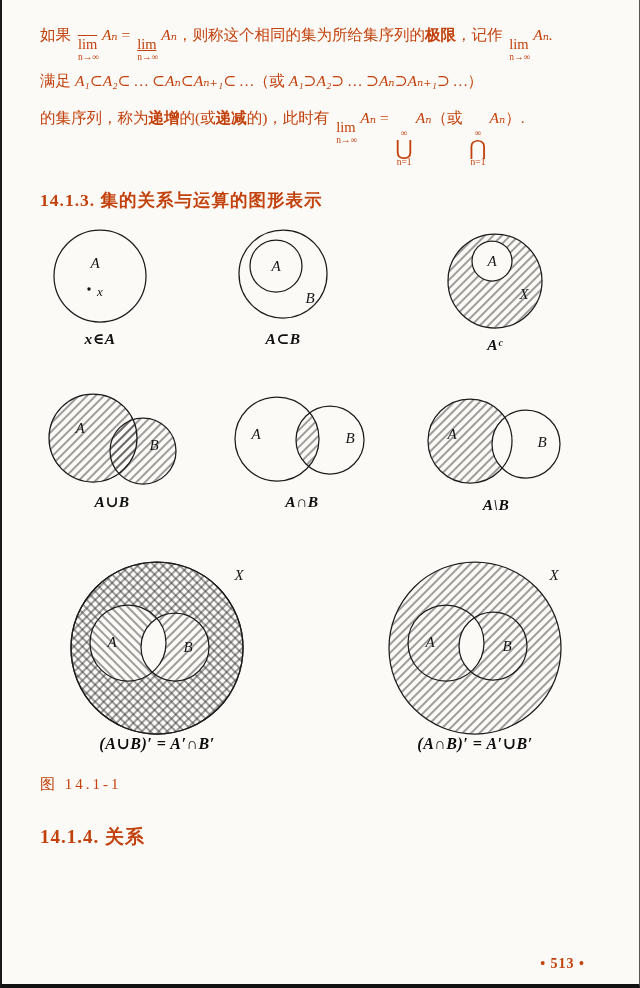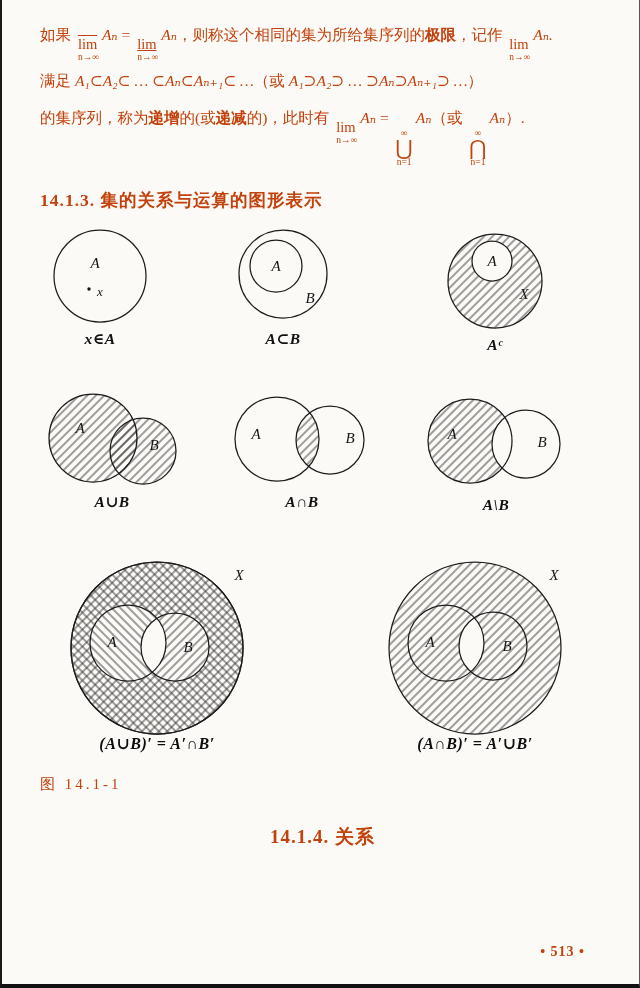--- a/index.html
+++ b/index.html
@@ -26,23 +26,23 @@
   .h313 { font-size:17.5px; font-weight:bold; margin:20px 0 0 0; letter-spacing:1px; }
   .para { font-size:15.5px; line-height:27px; text-align:justify; text-indent:2em; margin-top:12px; }
   .fig { display:block; margin-top:6px; }
   .oc { fill:none; stroke:#1c1c1c; stroke-width:1.25; }
   .bgfill { fill:#fbfaf6; stroke:#1c1c1c; stroke-width:1.25; }
   .lab { font:italic 15px "Liberation Serif","DejaVu Serif",serif; fill:#141414; text-anchor:middle; }
   .lab-small { font:italic 13px "Liberation Serif","DejaVu Serif",serif; fill:#141414; text-anchor:middle; }
   .cap { font:italic 600 15.5px "Liberation Serif","DejaVu Serif",serif; fill:#111; text-anchor:middle; letter-spacing:0.5px; }
   .capbig { font:italic 700 16px "Liberation Serif","DejaVu Serif",serif; fill:#0d0d0d; text-anchor:middle; letter-spacing:0.5px; }
   .figcap { text-align:left; font-size:15px; margin-top:12px; letter-spacing:3px; }
-  .h314 { font-size:19px; font-weight:bold; margin-top:30px; letter-spacing:1px;text-align:center; }
+  .h314 { font-size:19px; font-weight:bold; margin-top:30px; letter-spacing:1px; }
   .para2 { font-size:15.5px; margin-top:14px; text-indent:2em; }
-  .pageno { position:absolute; right:54px; bottom:24px; font-weight:bold; font-size:14px; letter-spacing:1px; }
+  .pageno { position:absolute; right:54px; bottom:12px; font-weight:bold; font-size:14px; letter-spacing:1px; }
 </style>
 </head>
 <body>
 
 <div class="page">
 
   <div class="intro-line">
     <span>如果 </span><span class="limstack">
         <span class="limtop ol">lim</span>
         <span class="limsub">n→∞</span>

